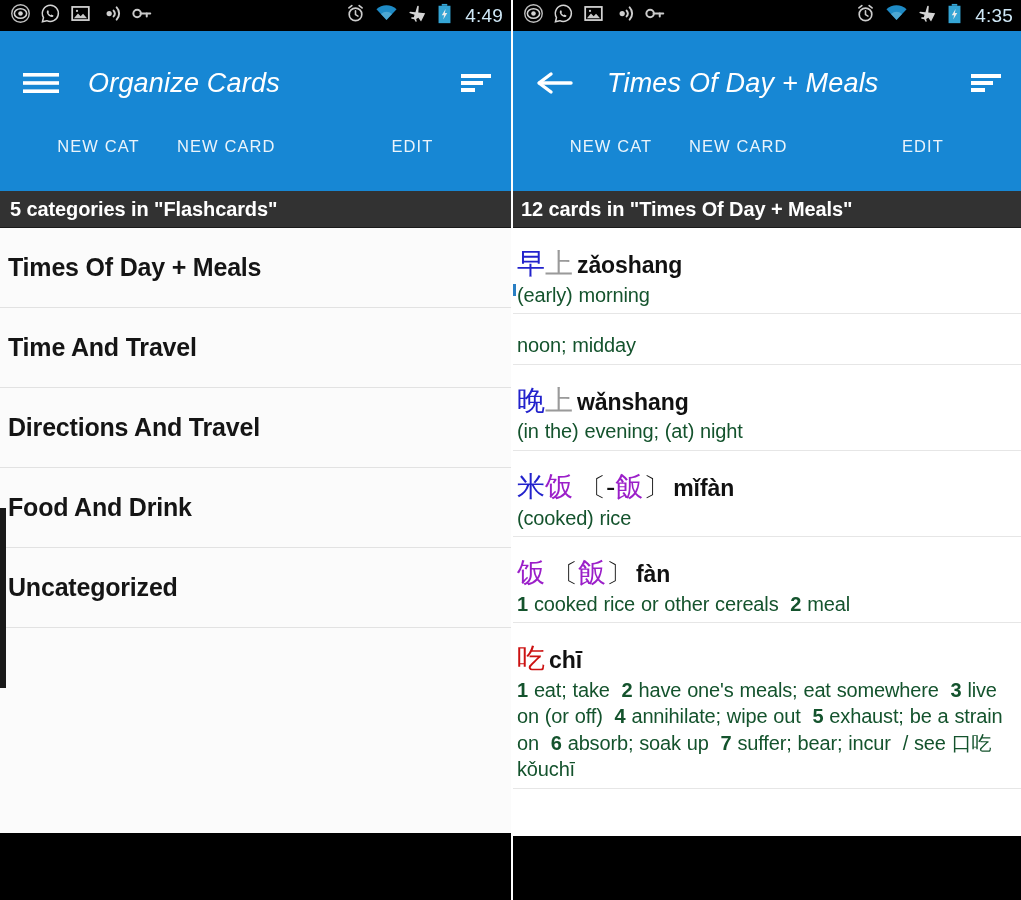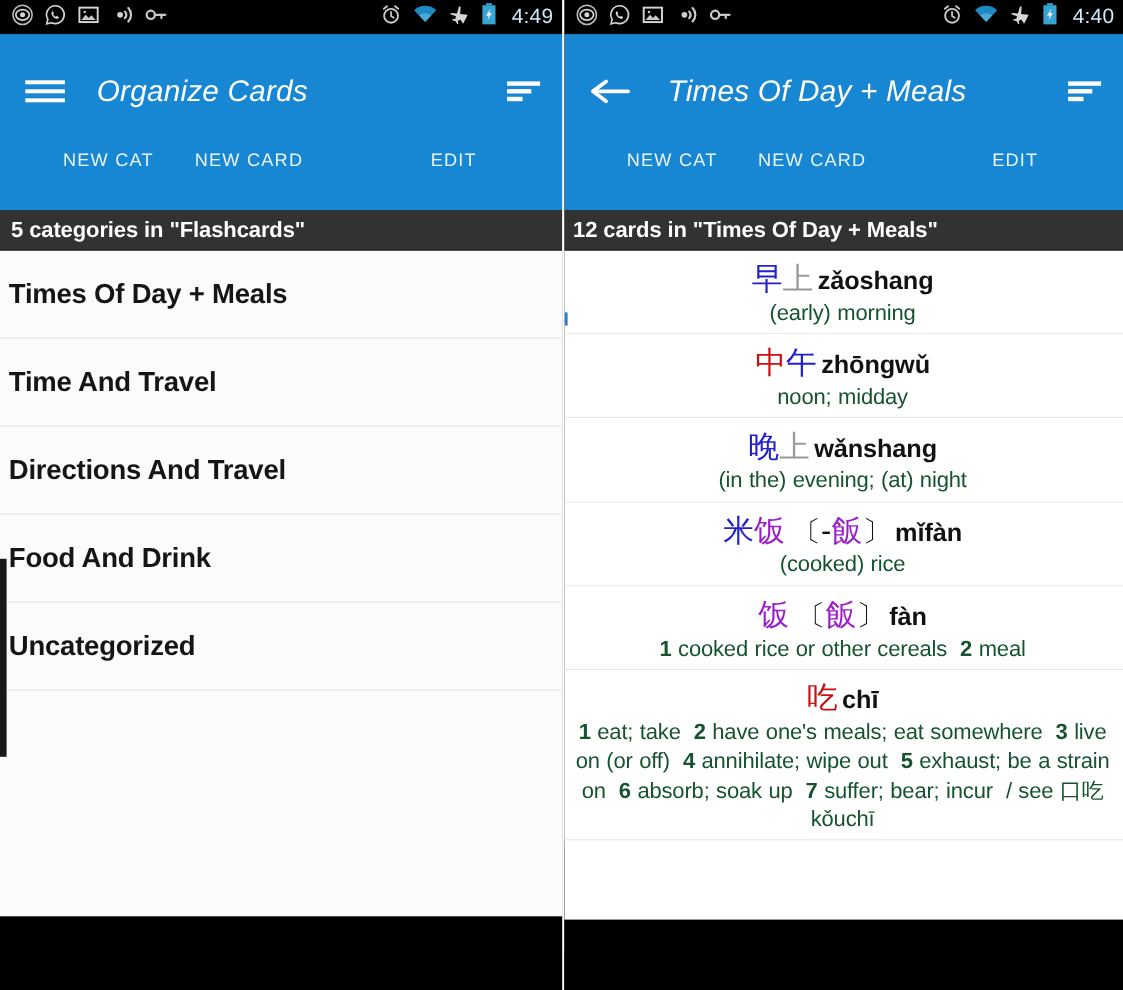--- a/index.html
+++ b/index.html
@@ -67,22 +67,22 @@
     font-size:25px;font-weight:bold;color:#151515;letter-spacing:-.2px;
   }
   .cat-filler{background:#fbfbfb;height:calc(100% - 400px);}
   .edge-bar{
     position:absolute;left:0;top:280px;width:6px;height:180px;background:#191919;
   }
 
   
   .card-list{background:#fff;height:636px;overflow:hidden;position:relative;}
   .card-row{
-    border-bottom:1px solid #e6e6e6;padding:8px 6px 5px 4px;box-sizing:border-box;
-    cursor:pointer;background:#fff;text-align:center;
+    border-bottom:1px solid #e6e6e6;padding:18px 6px 5px 4px;box-sizing:border-box;
+    cursor:pointer;background:#fff;
   }
   .card-head{
     font-size:24px;font-weight:bold;color:#111;line-height:1.28;
     white-space:nowrap;letter-spacing:-.1px;
   }
   .hz{font-weight:400;font-size:28px;letter-spacing:0;}
   .brk{color:#111;font-weight:400;font-size:26px;}
   .pinyin{font-size:23px;font-weight:bold;color:#111;margin-left:4px;}
   .card-def{
     font-size:20px;color:#14532d;line-height:1.32;font-weight:400;letter-spacing:-.15px;
@@ -242,21 +242,21 @@
               <path d="M13 19.5L6.6 12.6a10.5 10.5 0 0112.8 0z" fill="#7fd3f2" opacity=".55"></path>
             </svg></span>
         <span class="sicon"><svg width="21" height="21" viewBox="0 0 24 24">
               <path d="M21.5 13.2l-8.3-2.1 1.6-7.5c.1-.6-.3-1.1-.9-1s-1 .5-1.2 1l-3 6.6-6.3-1.6c-.5-.1-1 .2-1.1.7s.2 1 .6 1.2l5.3 2.5-1.3 3-2.6-.2c-.4 0-.8.3-.8.7s.2.7.6.9l2.9 1.3 1.2 2.9c.2.4.6.6.9.5s.6-.5.6-.9l-.3-2.6 3-1.3 2.6 5.2" fill="#e8e8e8" transform="rotate(-8 12 12) scale(.92) translate(1 1)"></path>
             </svg></span>
         <span class="sicon"><svg width="15" height="22" viewBox="0 0 16 24">
               <rect x="5" y="1" width="6" height="2" fill="#3ab3e8"></rect>
               <rect x="1.5" y="3" width="13" height="19" fill="#3ab3e8"></rect>
               <path d="M9.2 6.5L5 13.4h2.6l-1 4.6 4.4-7.2H8.4z" fill="#ffffff"></path>
             </svg></span>
-        <span class="clock">4:40</span>
+        <span class="clock">4:35</span>
       </div>
     </div>
 
     <div class="actionbar">
       <div class="ab-top">
         <span class="nav-icon">
           <svg width="40" height="30" viewBox="0 0 40 30">
               <path d="M16 6L4 15l12 9" fill="none" stroke="#fff" stroke-width="3.4" stroke-linecap="round" stroke-linejoin="round"></path>
               <path d="M4.5 15H36" stroke="#fff" stroke-width="3.4" stroke-linecap="round"></path>
             </svg>
@@ -279,21 +279,20 @@
 
     <div class="subheader right">12 cards in "Times Of Day + Meals"</div>
 
     <div class="card-list" id="card-list">
       <div class="scroll-dot"></div>
     <div class="card-row">
           <div class="card-head"><span class="hz" style="color: rgb(34, 34, 204);">早</span><span class="hz" style="color: rgb(154, 154, 154);">上</span><span class="pinyin">zǎoshang</span></div>
           <div class="card-def">(early) morning</div>
         </div>
         <div class="card-row">
-          <div class="card-head"><span class="hz" style="color: rgb(204, 17, 17);">中</span><span class="hz" style="color: rgb(34, 34, 204);">午</span><span class="pinyin">zhōngwǔ</span></div>
           <div class="card-def">noon; midday</div>
         </div>
         <div class="card-row">
           <div class="card-head"><span class="hz" style="color: rgb(34, 34, 204);">晚</span><span class="hz" style="color: rgb(154, 154, 154);">上</span><span class="pinyin">wǎnshang</span></div>
           <div class="card-def">(in the) evening; (at) night</div>
         </div>
         <div class="card-row">
           <div class="card-head"><span class="hz" style="color: rgb(34, 34, 204);">米</span><span class="hz" style="color: rgb(155, 31, 201);">饭</span><span class="brk"> 〔</span><span class="hz" style="color: rgb(17, 17, 17);">-</span><span class="hz" style="color: rgb(155, 31, 201);">飯</span><span class="brk">〕</span><span class="pinyin">mǐfàn</span></div>
           <div class="card-def">(cooked) rice</div>
         </div>

